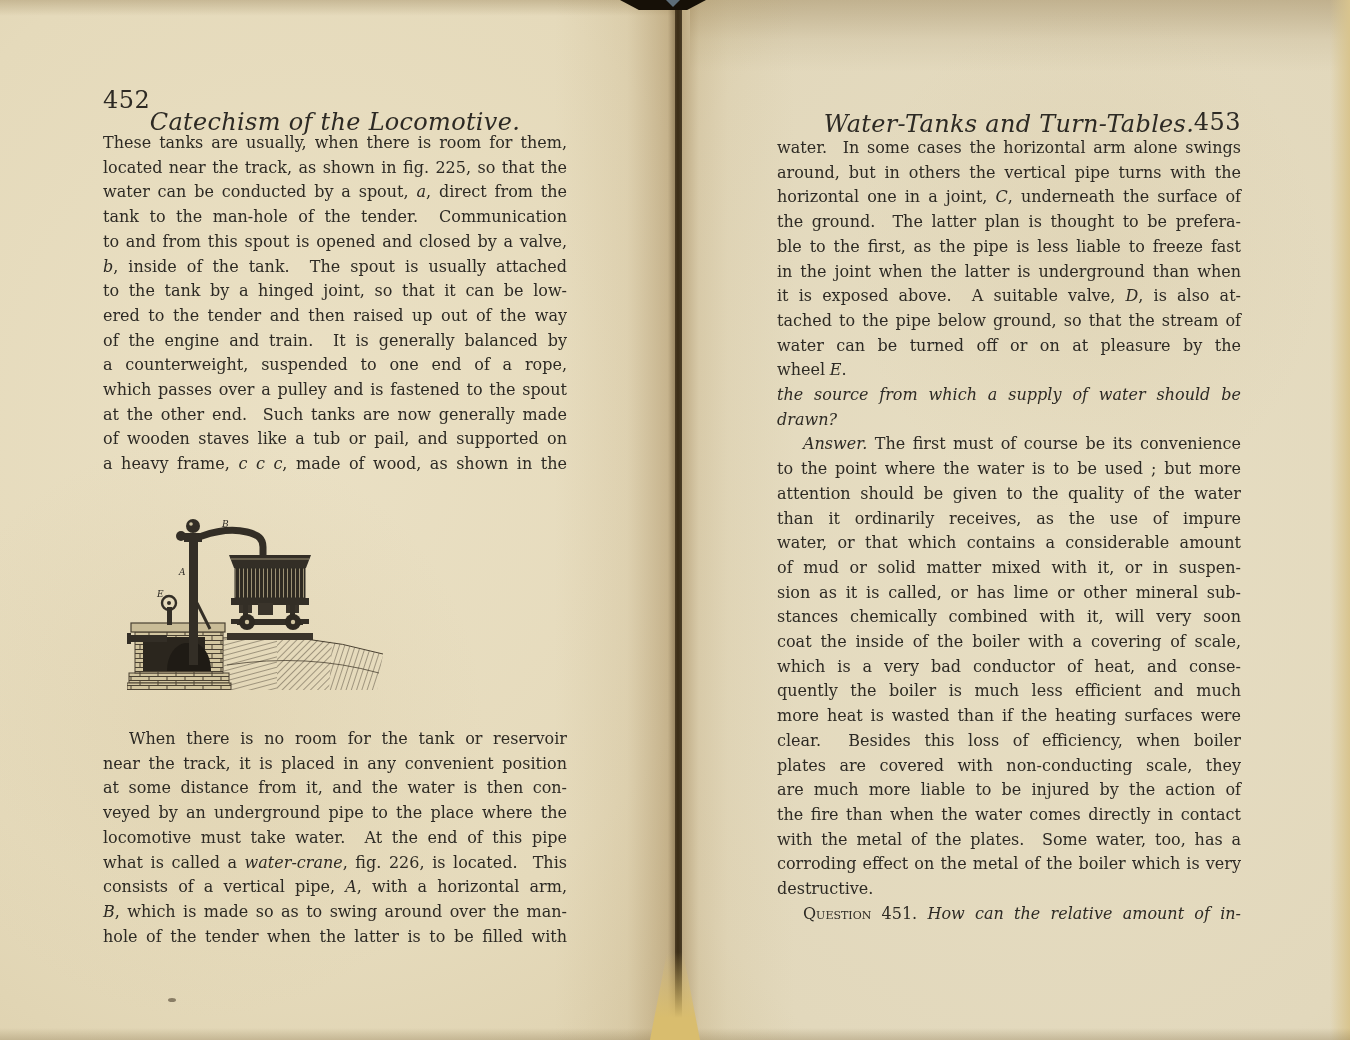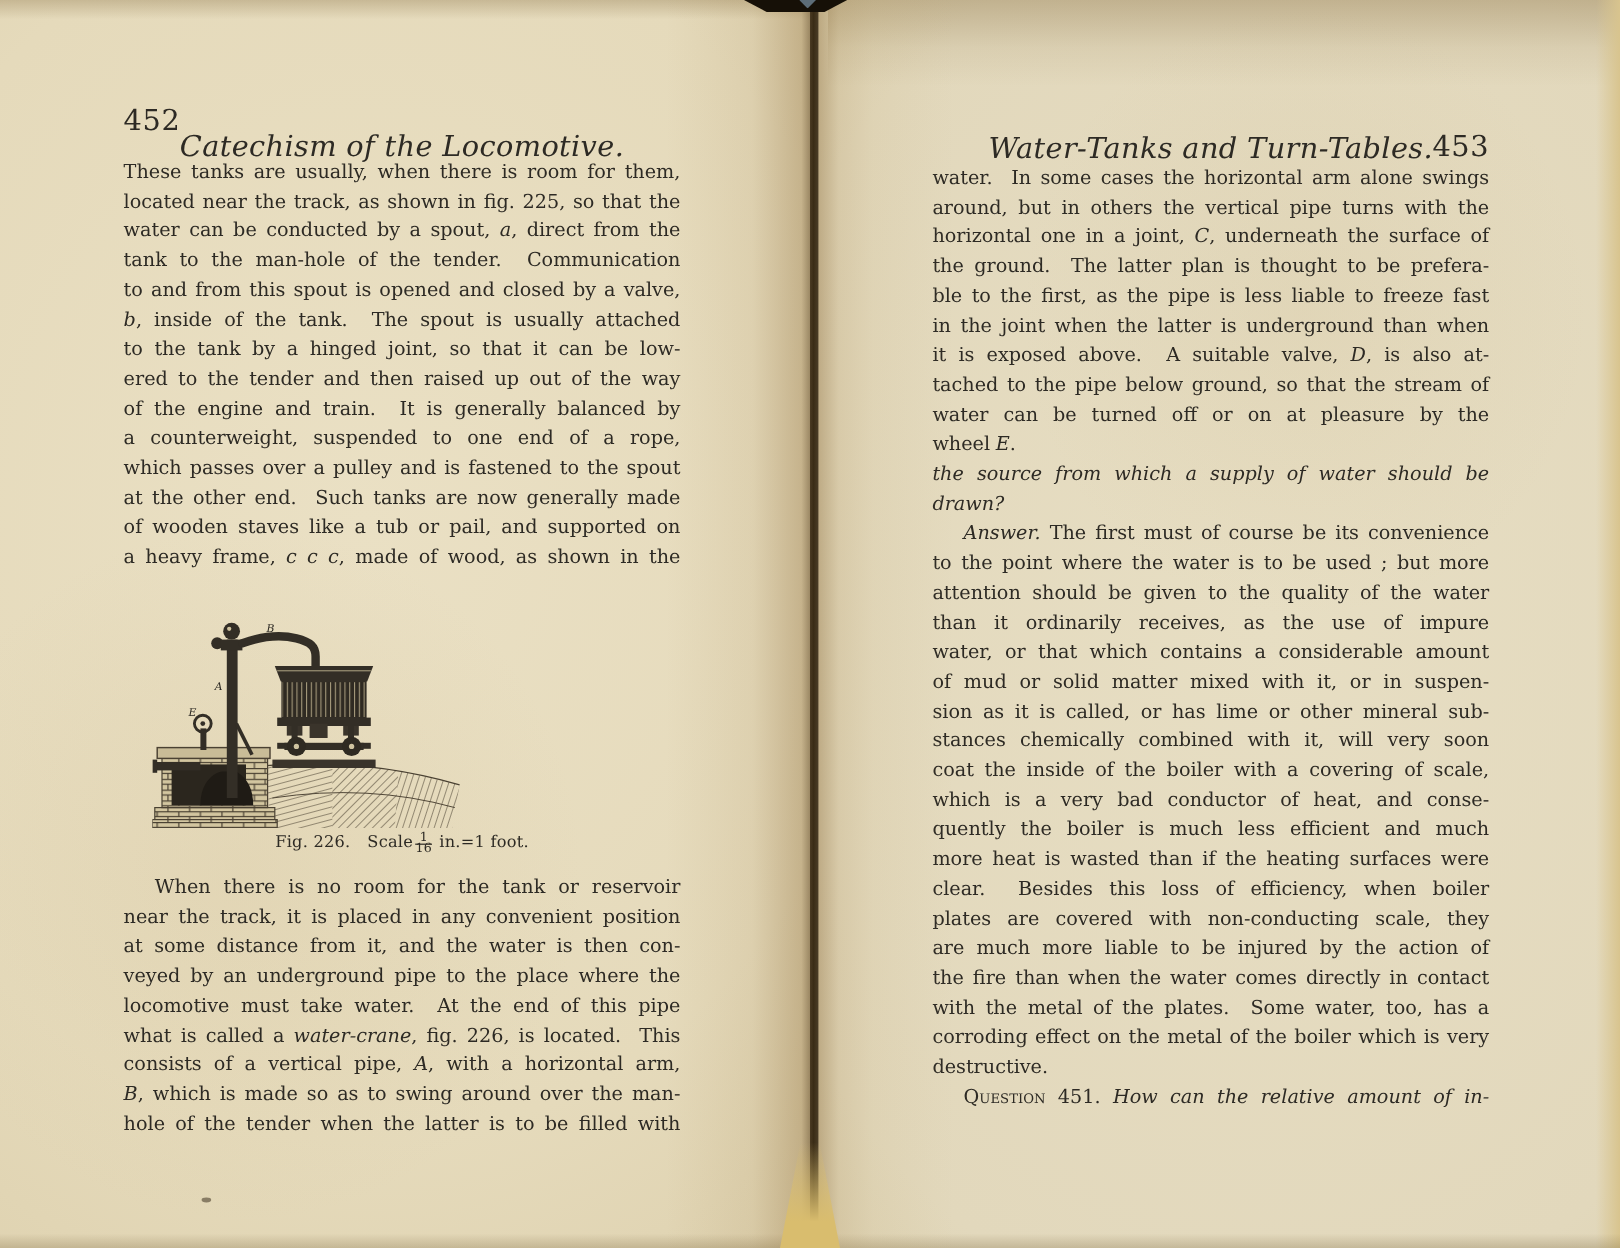--- a/index.html
+++ b/index.html
@@ -191,23 +191,20 @@
         </g>
 
         <g font-family="DejaVu Serif, serif" font-size="9" font-style="italic" fill="#2d2a24">
           <text x="95" y="22">B</text>
           <text x="52" y="70">A</text>
           <text x="30" y="92">E</text>
         </g>
       </svg>
     </div>
 
-    <div class="caption">
-      <span>Fig. 226.</span><span class="gap"></span><span>Scale</span><span class="frac"><span class="num">1</span><span class="den">16</span></span><span class="sgap"></span><span>in.=1 foot.</span>
-    </div>
 
     <div class="col" style="top:727px;">
         <div class="para">
           <div class="line indent">When there is no room for the tank or reservoir</div>
           <div class="line">near the track, it is placed in any convenient position</div>
           <div class="line">at some distance from it, and the water is then con-</div>
           <div class="line">veyed by an underground pipe to the place where the</div>
           <div class="line">locomotive must take water.  At the end of this pipe</div>
           <div class="line">what is called a <i>water-crane</i>, fig. 226, is located.  This</div>
           <div class="line">consists of a vertical pipe, <i>A</i>, with a horizontal arm,</div>

